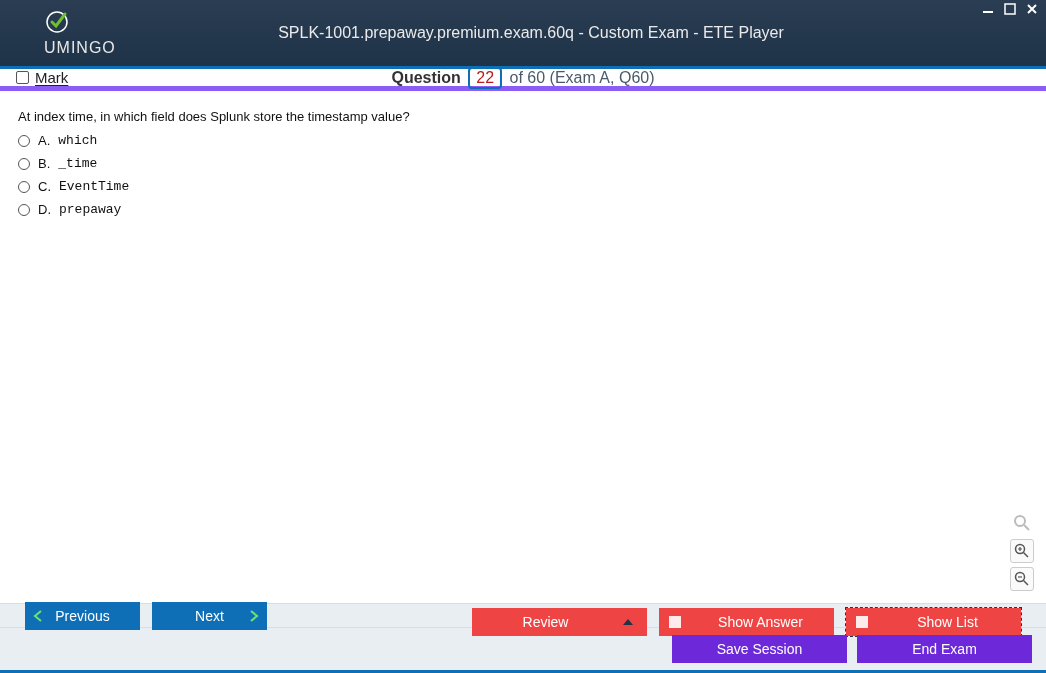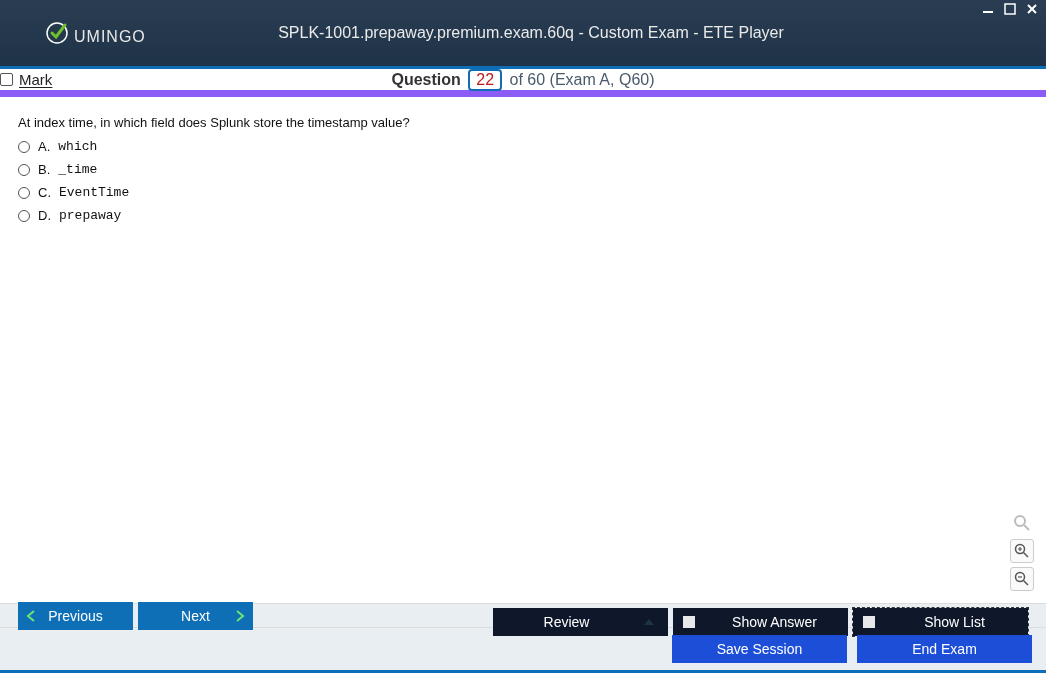--- a/index.html
+++ b/index.html
@@ -15,23 +15,24 @@
 .titlebar {
   background: linear-gradient(#2a3d52, #1f3348);
   height: 66px;
   position: relative;
   display: flex;
   align-items: center;
   color: #fff;
 }
 .logo {
   display: flex;
-  align-items: flex-end;
+  align-items: flex-start;
   margin-left: 44px;
   gap: 4px;
+  flex-direction: column;
 }
 .logo-check {
   width: 26px;
   height: 26px;
   display: flex;
   align-items: center;
   justify-content: center;
 }
 .logo-text {
   font-size: 16px;
@@ -53,25 +54,25 @@
   top: 2px;
   display: flex;
   gap: 6px;
 }
 .win-btn { width: 16px; height: 14px; color: #fff; cursor: pointer; display:flex; align-items:center; justify-content:center; }
 .header-divider {
   height: 3px;
   background: #0e6fb7;
 }
 .question-header {
-  height: 28px;
-  display: flex;
-  align-items: center;
-  padding: 0 0;
-  border-bottom: 7px solid #8b5cf6;
+  height: 22px;
+  display: flex;
+  align-items: center;
+  padding: 0 16px;
+  border-bottom: 5px solid #8b5cf6;
   position: relative;
 }
 .mark-wrap {
   display: flex;
   align-items: center;
   gap: 6px;
 }
 .mark-check {
   width: 13px; height: 13px;
   border: 1px solid #555;
@@ -140,22 +141,22 @@
   display: flex; align-items: center; justify-content: center;
   cursor: pointer;
 }
 .zoom-btn.noborder { border: none; background: transparent; }
 
 .footer1 {
   background: #e9eef3;
   height: 24px;
   display: flex;
   align-items: center;
-  padding: 0 18px;
-  gap: 5px;
+  padding: 0 25px;
+  gap: 12px;
   border-bottom: 1px solid #dcdcdc;
 }
 .footer2 {
   background: #e9eef3;
   height: 42px;
   display: flex;
   align-items: center;
   justify-content: flex-end;
   padding: 0 14px;
   gap: 10px;
@@ -169,22 +170,22 @@
   border: none;
   color: #fff;
   font-size: 14px;
   cursor: pointer;
   display: flex;
   align-items: center;
   justify-content: center;
   position: relative;
 }
 .btn-blue { background: #0e6fb7; }
-.btn-orange { background: #0f172a; margin-top: 12px; }
-.btn-dark { background: #1d4ed8; }
+.btn-orange { background: #ef4444; margin-top: 12px; }
+.btn-dark { background: #6d28d9; }
 .btn-nav { width: 115px; }
 .btn-review { width: 175px; padding-right: 28px; }
 .btn-action { width: 175px; padding-left: 28px; text-align: center; }
 .btn-action.dashed { outline: 1px dashed #333; outline-offset: 0; }
 .btn-bottom { width: 175px; }
 .chevron {
   position: absolute;
   display: flex; align-items: center; justify-content: center;
 }
 .chevron.left { left: 8px; }

